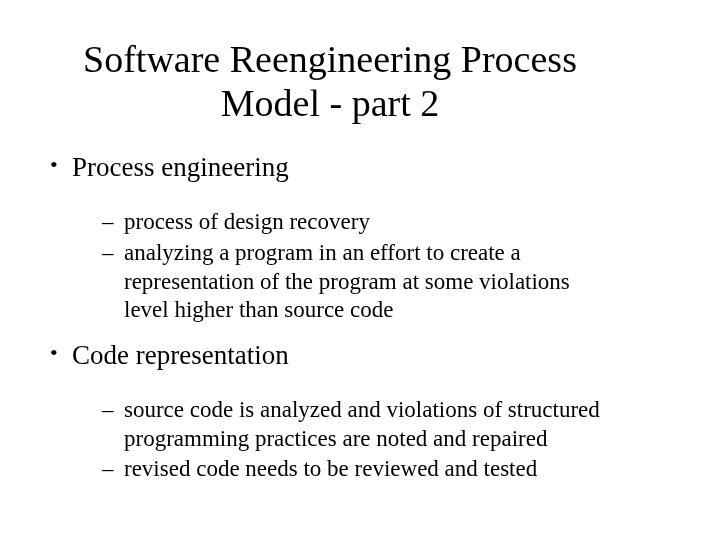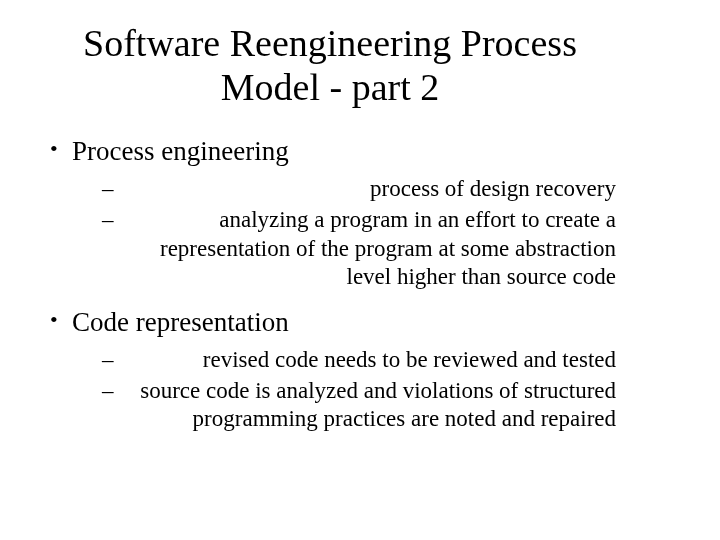--- a/index.html
+++ b/index.html
@@ -8,21 +8,21 @@
     width: 720px;
     height: 540px;
     background: #ffffff;
     font-family: "Times New Roman", Times, serif;
     color: #000000;
   }
   .slide {
     box-sizing: border-box;
     width: 660px;
     height: 540px;
-    padding: 16px 44px 0 44px;
+    padding: 32px 44px 0 44px;
   }
   .title {
     text-align: center;
     font-size: 38px;
     line-height: 1.15;
     margin: 6px 0 26px 0;
     font-weight: normal;
   }
   ul.level1 {
     list-style: none;
@@ -39,22 +39,21 @@
   ul.level1 > li::before {
     content: "•";
     position: absolute;
     left: 6px;
     top: 0;
     font-size: 22px;
   }
   ul.level2 {
     list-style: none;
     padding: 0;
-    margin: 6px 0 14px 0;
-    text-align: right;
+    margin: 23px 0 14px 0;
   }
   ul.level2 > li {
     position: relative;
     padding-left: 52px;
     font-size: 23px;
     line-height: 1.25;
     margin-bottom: 2px;
   }
   ul.level2 > li::before {
     content: "–";
@@ -71,31 +70,31 @@
 
   <ul class="level1">
 
     <li>
       <span>Process engineering</span>
       <ul class="level2">
         <li>
           <span>process of design recovery</span>
         </li>
         <li>
-          <span>analyzing a program in an effort to create a representation of the program at some abstraction level higher than source code</span>
+          <span>analyzing a program in an effort to create a representation of the program at some violations level higher than source code</span>
         </li>
       </ul>
     </li>
 
     <li>
       <span>Code representation</span>
       <ul class="level2">
         <li>
-          <span>revised code needs to be reviewed and tested</span>
+          <span>source code is analyzed and violations of structured programming practices are noted and repaired</span>
         </li>
         <li>
-          <span>source code is analyzed and violations of structured programming practices are noted and repaired</span>
+          <span>revised code needs to be reviewed and tested</span>
         </li>
       </ul>
     </li>
 
   </ul>
 </div>
 
 </body></html>

